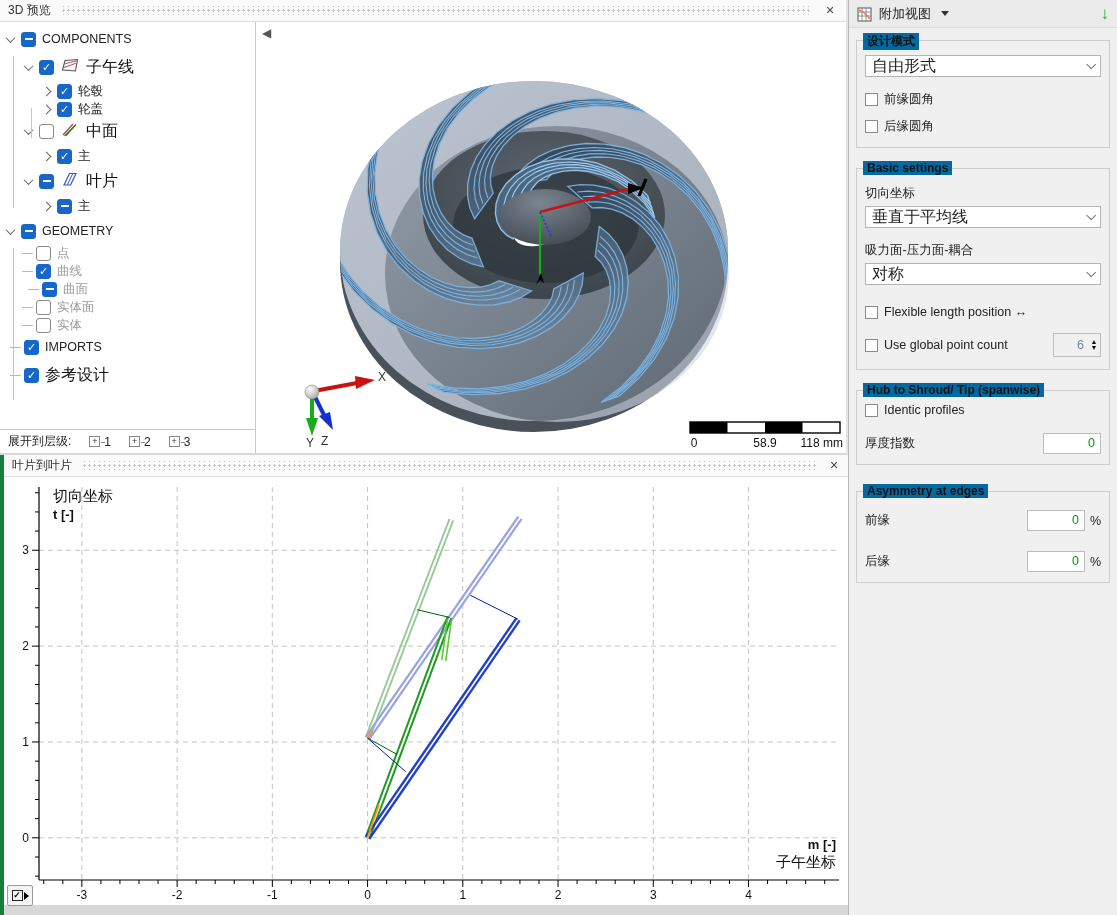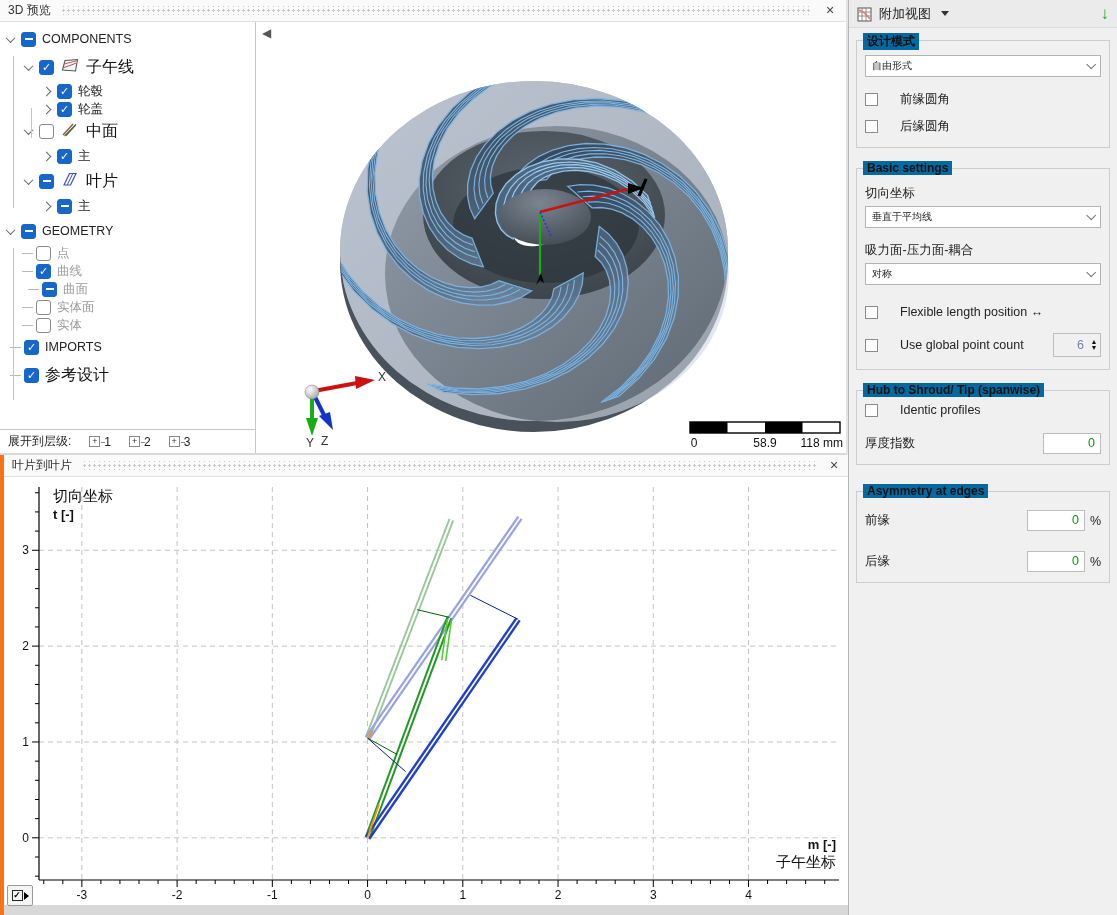--- a/index.html
+++ b/index.html
@@ -2,21 +2,21 @@
 <html><head>
 <meta charset="utf-8">
 <style>
   * { margin:0; padding:0; box-sizing:border-box; }
   html,body { width:1117px; height:915px; overflow:hidden;
     font-family:"Liberation Sans", sans-serif; font-size:12px; color:#222;
     background:#f0f0f0; }
   #app { position:relative; width:1117px; height:915px; background:#e4e4e4; }
 
   
-  #leftCol { position:absolute; left:0; top:0; width:846px; height:915px; background:#f97316; }
+  #leftCol { position:absolute; left:0; top:0; width:846px; height:915px; background:#15803d; }
 
   .titlebar { position:relative; height:22px; background:#fafafa; display:flex; align-items:center;
     padding:0 8px; border-bottom:1px solid #e0e0e0; }
   .titlebar .tb-label { font-size:12px; color:#333; white-space:nowrap; }
   .titlebar .tb-dots { flex:1; height:9px; margin:0 10px;
     background-image:radial-gradient(#c9c9c9 1px, transparent 1.1px);
     background-size:5px 5px; background-position:0 2px; }
   .titlebar .tb-close { width:16px; height:16px; line-height:15px; text-align:center;
     font-size:14px; color:#444; cursor:pointer; }
 
@@ -79,26 +79,26 @@
     border-top:5px solid #333; margin-left:4px; }
   #rpHeader .rp-spacer { flex:1; }
   #rpHeader .rp-apply { color:#1faa1f; font-size:17px; font-weight:bold; cursor:pointer; }
 
   .group { position:relative; border:1px solid #cdcdcd; margin:12px 7px 0 7px; padding:10px 8px 10px 8px; }
   .group-title { position:absolute; top:-8px; left:6px; background:#0369a1; padding:0 4px;
     font-weight:bold; font-size:12px; color:#111; }
   .fld-label { font-size:12.5px; color:#222; margin:6px 0 4px 0; }
   .combo { height:22px; background:#fff; border:1px solid #b4b4b4; display:flex; align-items:center;
     padding:0 6px; cursor:pointer; }
-  .combo .cb-val { flex:1; font-size:10px; color:#222; }
+  .combo .cb-val { flex:1; font-size:16px; color:#222; }
   .combo .cb-chev { width:7px; height:7px; border-right:1.4px solid #777; border-bottom:1.4px solid #777;
     transform:rotate(45deg) translate(-1px,-2px); }
   .ckrow { display:flex; align-items:center; margin:10px 0 2px 0; gap:6px; }
   .ckrow .ck { width:13px; height:13px; background:#fff; border:1px solid #8a8a8a; flex:none; }
-  .ckrow .ck-label { font-size:12.5px; color:#222;margin-left:16px; }
+  .ckrow .ck-label { font-size:12.5px; color:#222; }
   .spin { margin-left:auto; width:48px; height:24px; background:#f0f0f0; border:1px solid #bdbdbd;
     display:flex; align-items:center; }
   .spin .sp-val { flex:1; text-align:right; color:#7287a5; font-size:12.5px; padding-right:4px; }
   .spin .sp-btns { width:12px; display:flex; flex-direction:column; align-items:center; line-height:6px; }
   .spin .sp-btns span { font-size:7px; color:#111; cursor:pointer; }
   .valrow { display:flex; align-items:center; margin-top:12px; }
   .valrow .vr-label { font-size:12.5px; color:#222; flex:1; }
   .numbox { width:58px; height:21px; background:#fff; border:1px solid #bdbdbd; color:#00a000;
     font-size:12.5px; text-align:right; padding:0 5px; line-height:19px; }
   .unit { font-size:12.5px; color:#222; margin-left:5px; }

